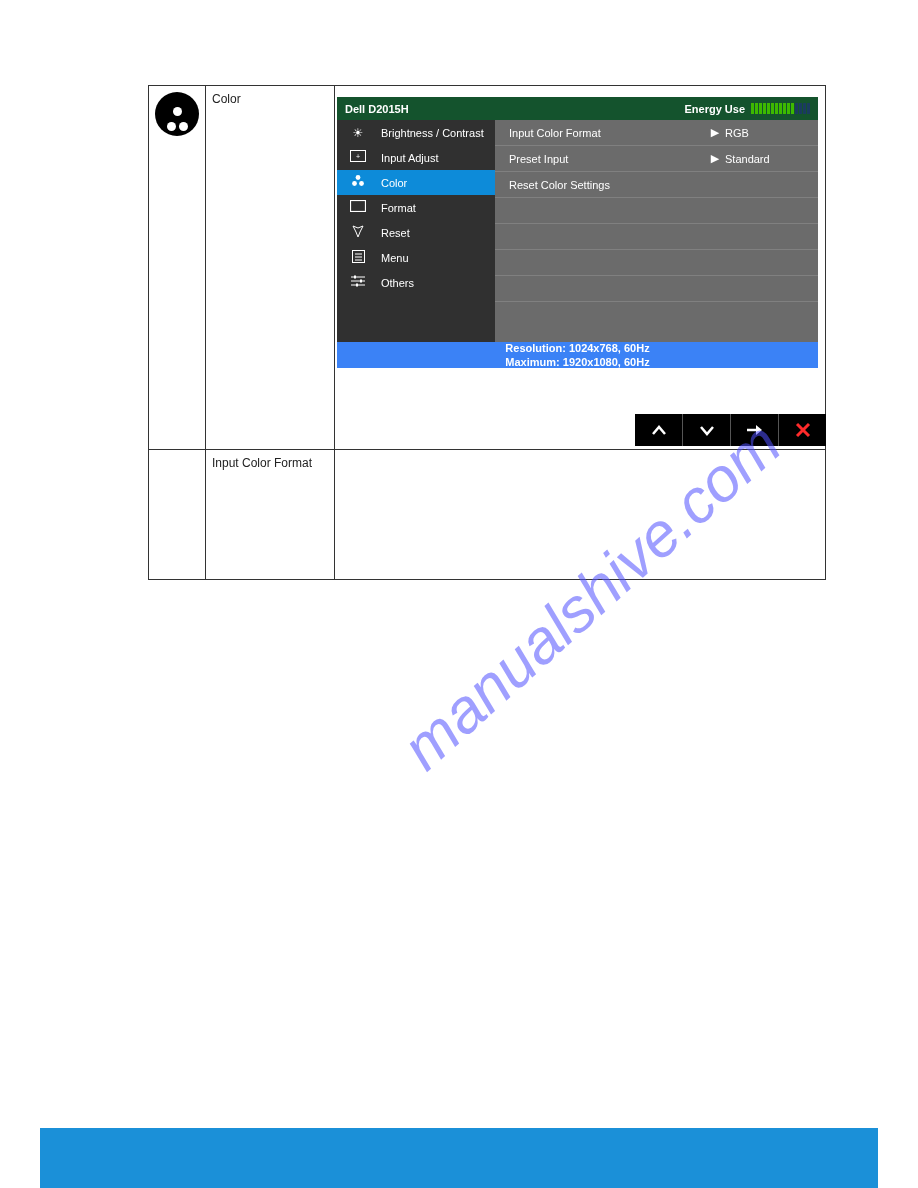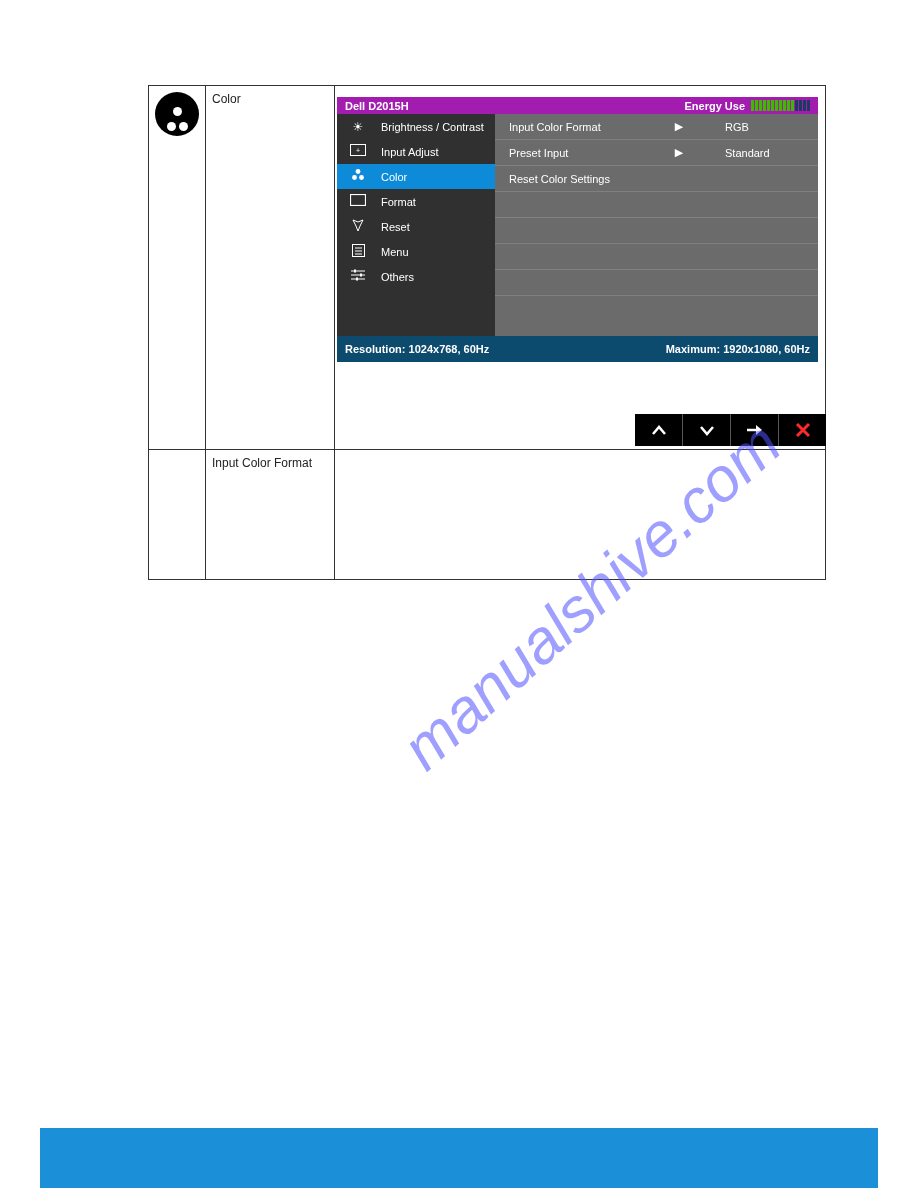--- a/index.html
+++ b/index.html
@@ -65,22 +65,22 @@
   
   .osd {
     position: absolute;
     top: 11px;
     left: 2px;
     width: 481px;
     font-size: 11px;
     color: #fff;
   }
   .osd-hdr {
-    background: #a21caf;
-    height: 17px;
+    background: #14532d;
+    height: 23px;
     display: flex;
     align-items: center;
     padding: 0 8px;
     justify-content: space-between;
     font-weight: bold;
   }
   .energy-gauge {
     display: flex;
     gap: 1px;
     align-items: center;
@@ -130,30 +130,31 @@
     padding: 0 5px 0 14px;
     font-size: 11px;
     color: #fff;
   }
   .r-row.empty { border-bottom: 1px solid #808080; }
   .r-row .lab { flex: 1; }
   .r-row .tri {
     width: 20px;
     text-align: center;
   }
-  .r-row .val { width: 88px; margin-left: 36px; }
+  .r-row .val { width: 88px; }
   .osd-ftr {
-    background: #0c4a6e;
+    background: #3b82f6;
     height: 26px;
     display: flex;
     align-items: center;
     justify-content: space-between;
     padding: 0 8px;
     font-size: 11px;
     font-weight: bold;
+    flex-direction: column;
   }
   .nav-buttons {
     position: absolute;
     top: 328px;
     right: -1px;
     display: flex;
   }
   .nav-btn {
     width: 47px;
     height: 32px;

